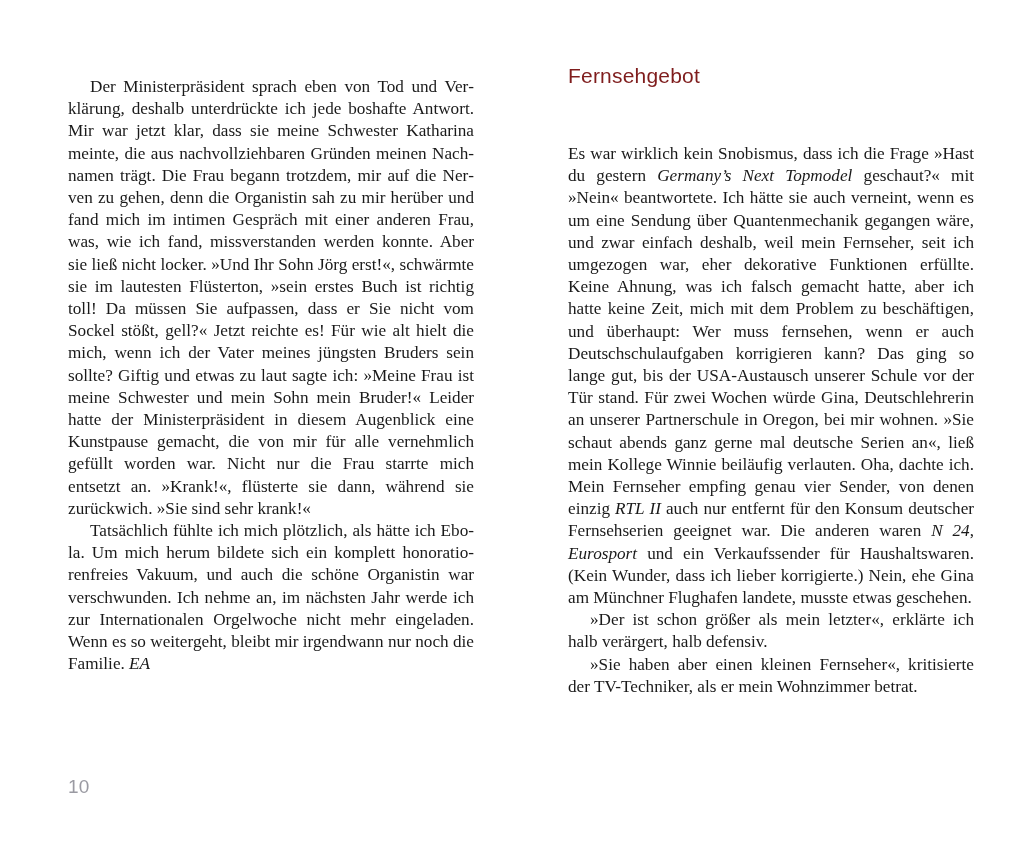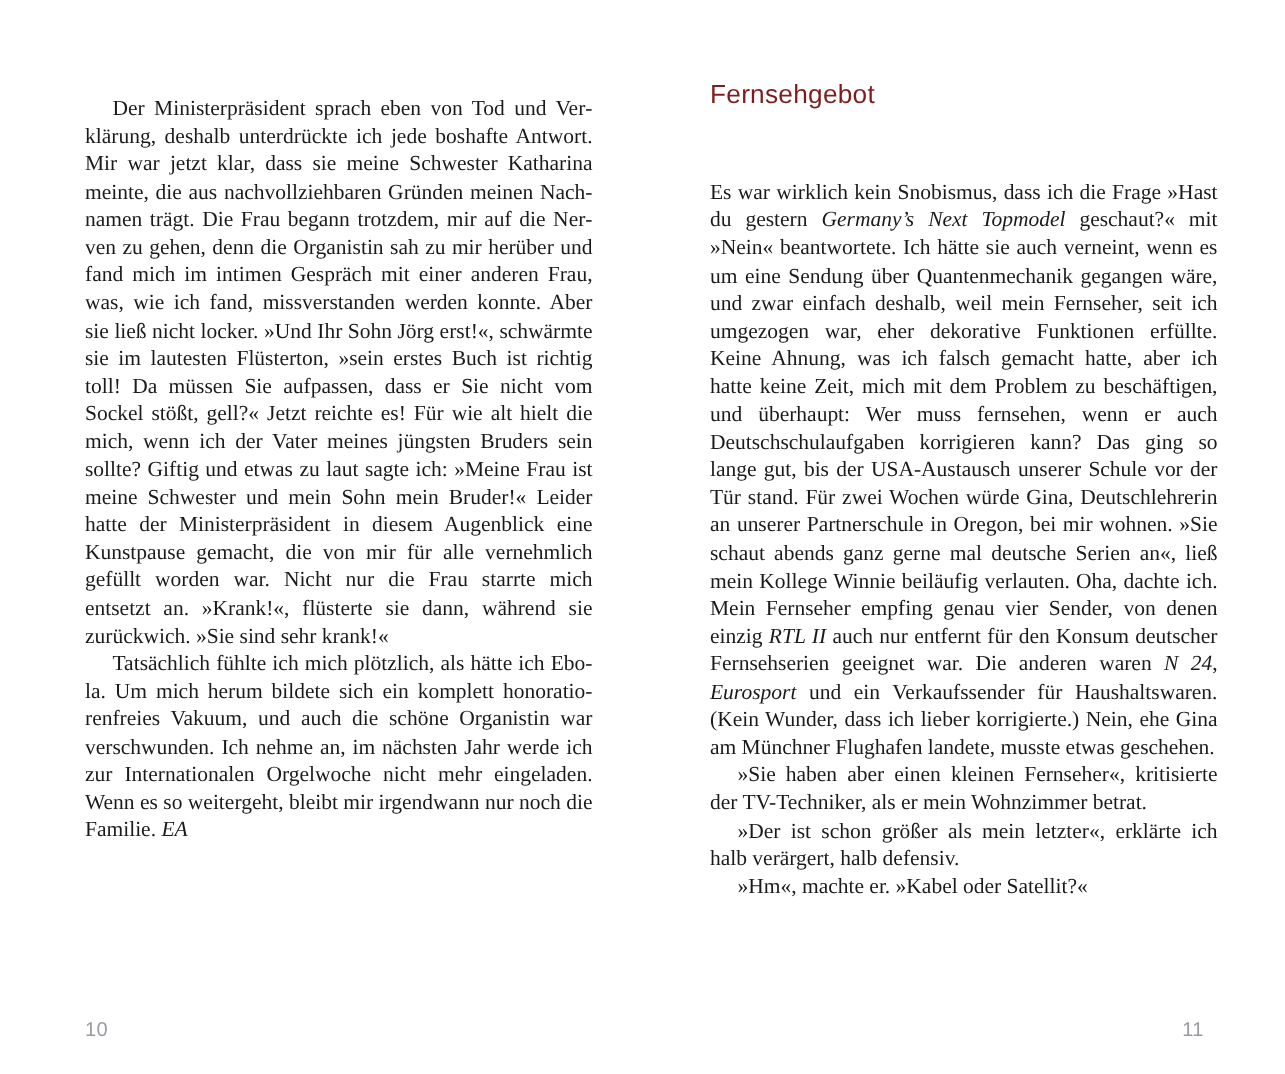--- a/index.html
+++ b/index.html
@@ -70,23 +70,23 @@
   p.para.lastline-justify:last-child::after {
     content: "";
     display: inline-block;
     width: 100%;
   }
 
   em, .it { font-style: italic; }
 
   .folio {
     position: absolute;
-    top: 816px;
+    top: 776px;
     font-family: "Liberation Sans", "DejaVu Sans", sans-serif;
-    font-size: 16px;
+    font-size: 19px;
     color: #9a9aa2;
     letter-spacing: 0.3px;
   }
   .page-left .folio  { left: 68px; }
   .page-right .folio { left: 0; width: 449px; text-align: right; }
 </style>
 </head>
 <body>
 
 <div class="spread">
@@ -96,20 +96,18 @@
         <p class="para indent-first"><span>Der Ministerpräsident sprach eben von Tod und Ver­klärung, deshalb unterdrückte ich jede boshafte Antwort. Mir war jetzt klar, dass sie meine Schwester Katharina meinte, die aus nachvollziehbaren Gründen meinen Nach­namen trägt. Die Frau begann trotzdem, mir auf die Ner­ven zu gehen, denn die Organistin sah zu mir herüber und fand mich im intimen Gespräch mit einer anderen Frau, was, wie ich fand, missverstanden werden konnte. Aber sie ließ nicht locker. »Und Ihr Sohn Jörg erst!«, schwärmte sie im lautesten Flüsterton, »sein erstes Buch ist richtig toll! Da müssen Sie aufpassen, dass er Sie nicht vom Sockel stößt, gell?« Jetzt reichte es! Für wie alt hielt die mich, wenn ich der Vater meines jüngsten Bruders sein sollte? Giftig und etwas zu laut sagte ich: »Meine Frau ist meine Schwester und mein Sohn mein Bruder!« Leider hatte der Ministerpräsident in diesem Augenblick eine Kunstpause gemacht, die von mir für alle vernehmlich gefüllt worden war. Nicht nur die Frau starrte mich entsetzt an. »Krank!«, flüsterte sie dann, während sie zurückwich. »Sie sind sehr krank!«</span></p>
         <p class="para indent-first"><span>Tatsächlich fühlte ich mich plötzlich, als hätte ich Ebo­la. Um mich herum bildete sich ein komplett honoratio­renfreies Vakuum, und auch die schöne Organistin war verschwunden. Ich nehme an, im nächsten Jahr werde ich zur Internationalen Orgelwoche nicht mehr eingeladen. Wenn es so weitergeht, bleibt mir irgendwann nur noch die Familie. </span><em>EA</em></p>
       </div>
     <div class="folio">10</div>
   </div>
 
   <div class="page page-right">
     <div class="chapter-title">Fernsehgebot</div>
     <div class="textblock" id="right-textblock">
         <p class="para"><span>Es war wirklich kein Snobismus, dass ich die Frage »Hast du gestern </span><em>Germany’s Next Topmodel</em><span> geschaut?« mit »Nein« beantwortete. Ich hätte sie auch verneint, wenn es um eine Sendung über Quantenmechanik gegangen wäre, und zwar einfach deshalb, weil mein Fernseher, seit ich umgezogen war, eher dekorative Funktionen erfüllte. Keine Ahnung, was ich falsch gemacht hatte, aber ich hatte keine Zeit, mich mit dem Problem zu beschäftigen, und überhaupt: Wer muss fernsehen, wenn er auch Deutschschulaufgaben korrigieren kann? Das ging so lange gut, bis der USA-Aus­tausch unserer Schule vor der Tür stand. Für zwei Wochen würde Gina, Deutschlehrerin an unserer Partnerschule in Oregon, bei mir wohnen. »Sie schaut abends ganz gerne mal deutsche Serien an«, ließ mein Kollege Winnie bei­läufig verlauten. Oha, dachte ich. Mein Fernseher empfing genau vier Sender, von denen einzig </span><em>RTL II</em><span> auch nur ent­fernt für den Konsum deutscher Fernsehserien geeignet war. Die anderen waren </span><em>N 24</em><span>, </span><em>Eurosport</em><span> und ein Verkaufs­sender für Haushaltswaren. (Kein Wunder, dass ich lieber korrigierte.) Nein, ehe Gina am Münchner Flughafen lan­dete, musste etwas geschehen.</span></p>
+        <p class="para indent-first"><span>»Der ist schon größer als mein letzter«, erklärte ich halb verärgert, halb defensiv.</span></p>
         <p class="para indent-first"><span>»Sie haben aber einen kleinen Fernseher«, kritisierte der TV-Techniker, als er mein Wohnzimmer betrat.</span></p>
-        <p class="para indent-first"><span>»Der ist schon größer als mein letzter«, erklärte ich halb verärgert, halb defensiv.</span></p>
-        <p class="para indent-first"><span>»Hm«, machte er. »Kabel oder Satellit?«</span></p>
       </div>
-    <div class="folio">11</div>
   </div>
 
 </div>
 
 </body></html>

